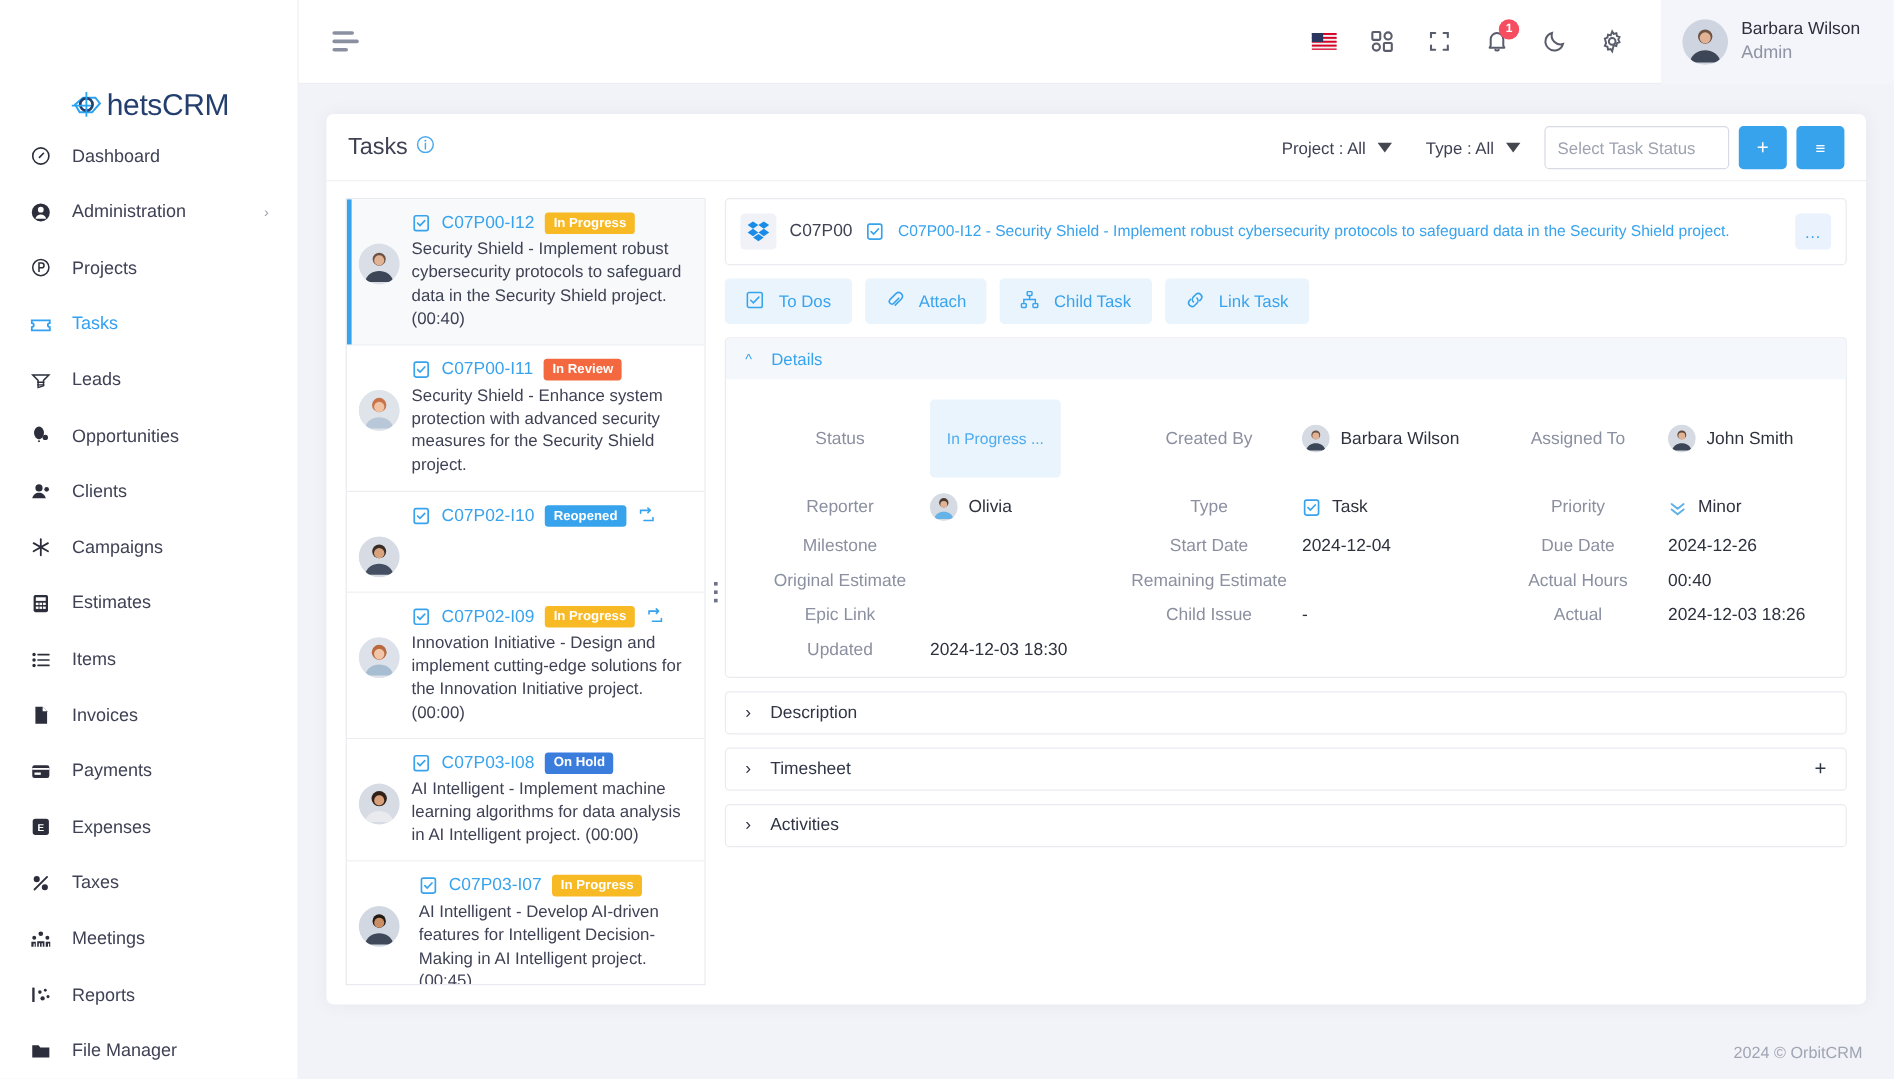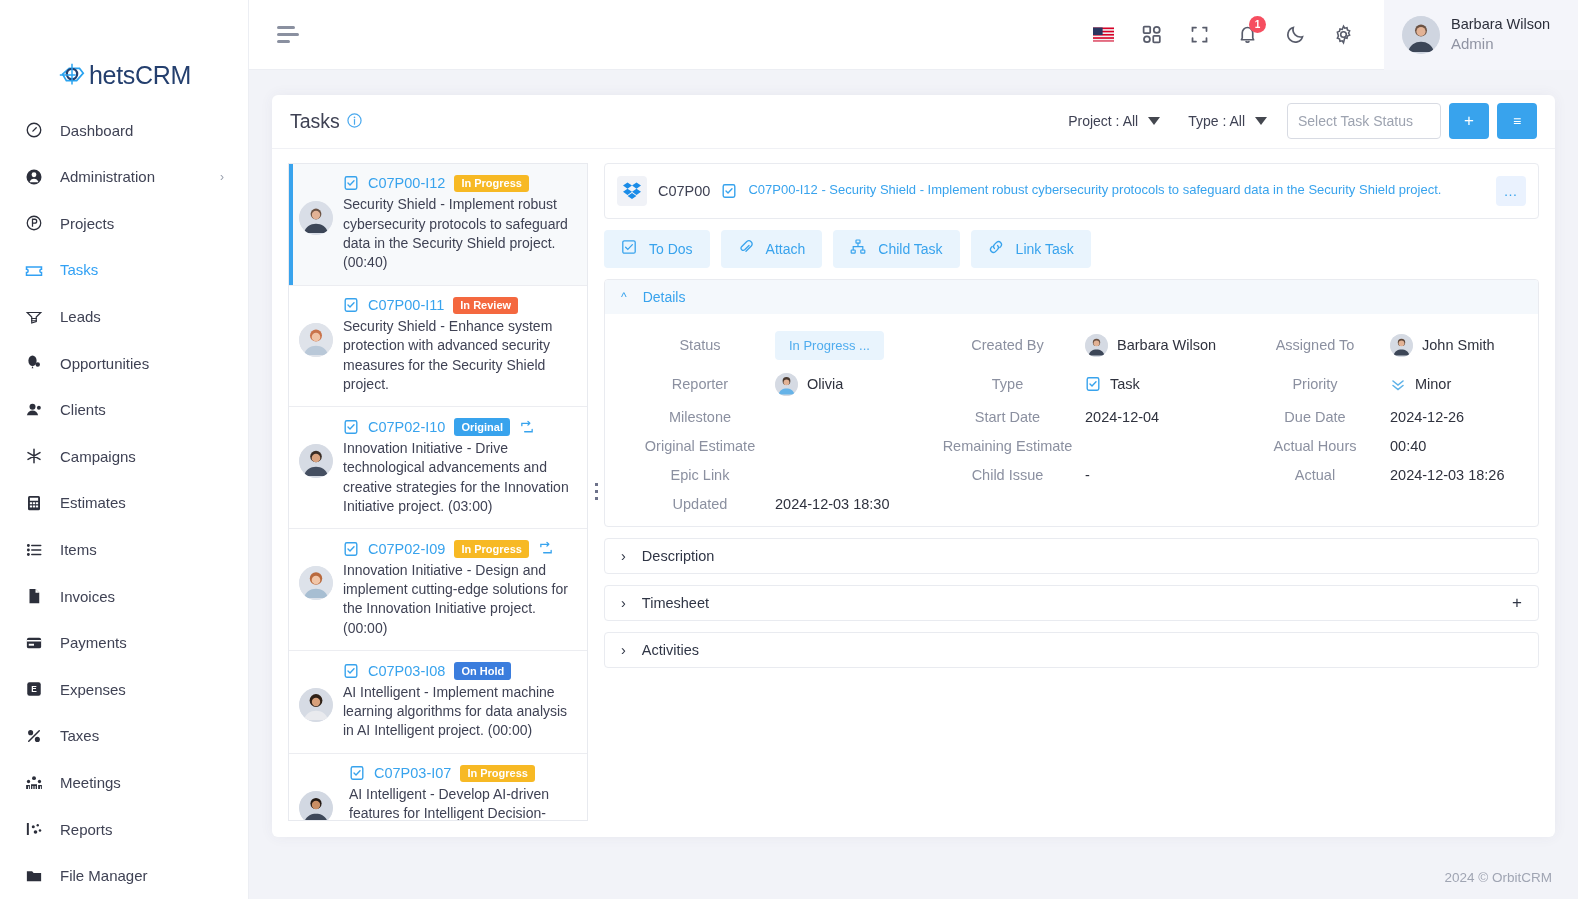--- a/index.html
+++ b/index.html
@@ -12,21 +12,21 @@
   .app { display: flex; width: 1578px; height: 899px; }
 
   
   .sidebar {
     width: 249px; height: 899px; background: #ffffff;
     border-right: 1px solid #eceef3;
     display: flex; flex-direction: column;
     flex: 0 0 249px;
   }
   .logo-wrap {
-    height: 70px; display: flex; align-items: center; justify-content: center;
+    height: 70px; display: flex; align-items: flex-end; justify-content: center;
     gap: 2px;
     margin-top: 48px;
   }
   .logo-mark { width: 30px; height: 30px; display:block; }
   .logo-text {
     font-size: 25px; color: #243f6e; letter-spacing: -0.3px; font-weight: 400;
   }
   .nav { padding-top: 4px; }
   .nav-item {
     display: flex; align-items: center; gap: 16px;
@@ -171,21 +171,21 @@
   .grid {
     display: grid;
     grid-template-columns: 150px 155px 155px 155px 150px auto;
     row-gap: 13px; align-items: center; text-align: center;
   }
   .lbl { font-size: 14.5px; color: #8b90a0; }
   .val { font-size: 14.5px; color: #2f323e; display: flex; align-items: center; gap: 9px; }
   .val .av { width: 23px; height: 23px; border-radius: 50%; overflow: hidden; flex:0 0 23px; background:#dfe3ea; }
   .pill-status {
     background: #e9f4fd; color: #4facee; font-size: 13px; border-radius: 4px;
-    padding: 7px 14px; display: inline-block;
+    padding: 25px 14px; display: inline-block;
   }
   .sec {
     border: 1px solid #e9ebf0; border-radius: 4px; background: #fff;
     height: 36px; display: flex; align-items: center; padding: 0 16px;
     color: #2f3545; font-size: 14.5px; gap: 16px; cursor: pointer;
   }
   .sec .plus { margin-left: auto; font-size: 17px; color: #2f3545; }
   .footer {
     height: 44px; display: flex; align-items: center; justify-content: flex-end;
     padding-right: 26px; font-size: 13.5px; color: #a0a5b3;
@@ -539,27 +539,26 @@
                     <path d="M5 32c1.5-6.3 6.4-9.2 12-9.2S27.5 25.7 29 32z" fill="#454f61"></path>
                     <circle cx="17" cy="14" r="4.3" fill="#d9a27e"></circle>
                   </svg></span>
               <div class="task-body">
                 <div class="task-top">
                   <svg class="tk-ico" viewBox="0 0 16 16" fill="none" stroke="#38a3ed" stroke-width="1.4">
                       <rect x="2.2" y="1.8" width="11.6" height="12.4" rx="1.6"></rect>
                       <path d="M5 8l2 2 4-4.2" stroke-linecap="round"></path>
                     </svg>
                   <span class="task-code">C07P02-I10</span>
-                  <span class="chip" style="background:#38a3ed">Original</span>
+                  <span class="chip" style="background:#38a3ed">Reopened</span>
                   <svg class="repeat-ico" viewBox="0 0 16 16" fill="none" stroke="#38a3ed" stroke-width="1.4">
                       <path d="M2.5 6V3.5h8M13.5 10v2.5h-8" stroke-linecap="round"></path>
                       <path d="M9 1.5L11 3.5 9 5.5" stroke-linecap="round" stroke-linejoin="round"></path>
                     </svg>
                 </div>
-                <div class="task-desc">Innovation Initiative - Drive technological advancements and creative strategies for the Innovation Initiative project. (03:00)</div>
               </div>
             </div>
 
             <div class="task-item">
               <span class="task-av"><svg width="34" height="34" viewBox="0 0 34 34">
                     <circle cx="17" cy="17" r="17" fill="#dde2ea"></circle>
                     <circle cx="17" cy="12.5" r="6.2" fill="#b96a3e"></circle>
                     <path d="M5 32c1.5-6.3 6.4-9.2 12-9.2S27.5 25.7 29 32z" fill="#a7bed2"></path>
                     <circle cx="17" cy="14" r="4.3" fill="#f1c6a8"></circle>
                   </svg></span>

